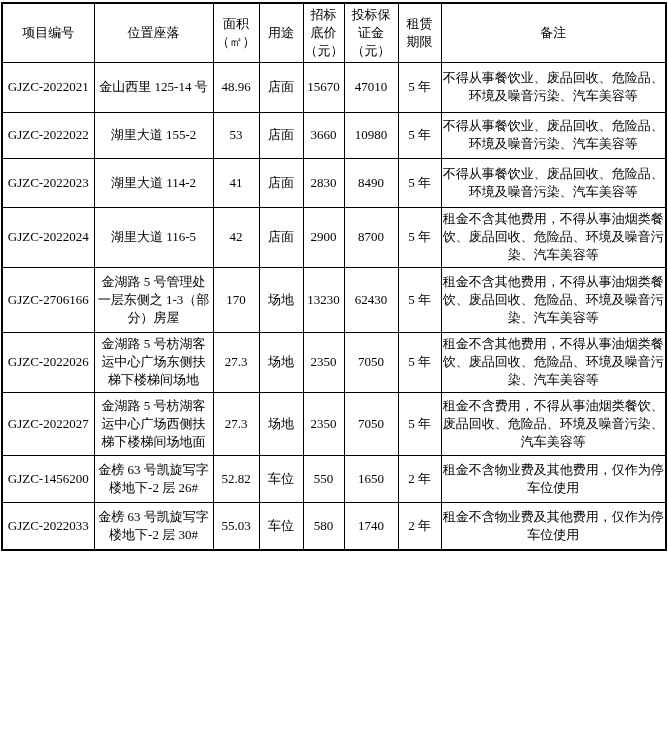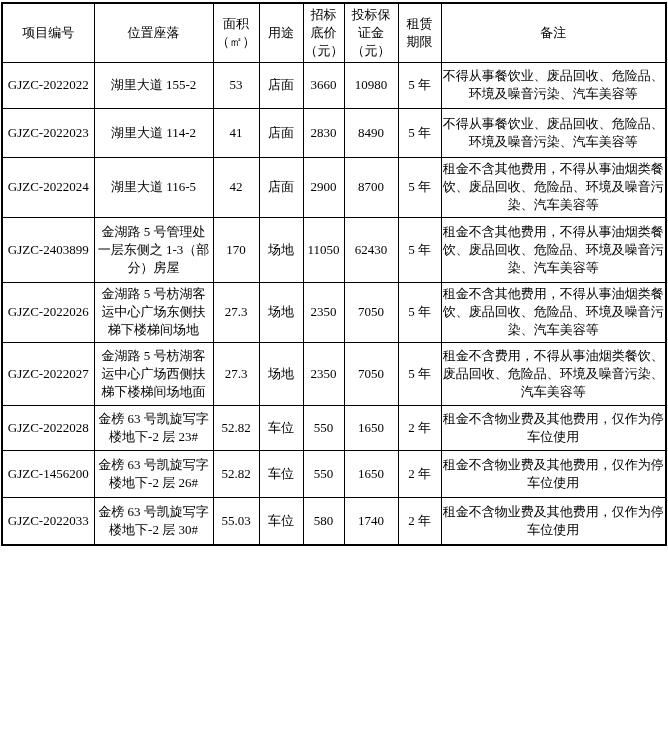--- a/index.html
+++ b/index.html
@@ -78,20 +78,30 @@
 （元）</th>
           <th>投标保
 证金
 （元）</th>
           <th>租赁
 期限</th>
           <th>备注</th>
         </tr>
     </thead>
     <tbody>
+        <tr style="height: 50px;">
+          <td>GJZC-2022021</td>
+          <td>金山西里 125-14 号</td>
+          <td>48.96</td>
+          <td>店面</td>
+          <td>15670</td>
+          <td>47010</td>
+          <td>5 年</td>
+          <td>不得从事餐饮业、废品回收、危险品、环境及噪音污染、汽车美容等</td>
+        </tr>
         <tr style="height: 46px;">
           <td>GJZC-2022022</td>
           <td>湖里大道 155-2</td>
           <td>53</td>
           <td>店面</td>
           <td>3660</td>
           <td>10980</td>
           <td>5 年</td>
           <td>不得从事餐饮业、废品回收、危险品、环境及噪音污染、汽车美容等</td>
         </tr>
@@ -109,25 +119,25 @@
           <td>GJZC-2022024</td>
           <td>湖里大道 116-5</td>
           <td>42</td>
           <td>店面</td>
           <td>2900</td>
           <td>8700</td>
           <td>5 年</td>
           <td>租金不含其他费用，不得从事油烟类餐饮、废品回收、危险品、环境及噪音污染、汽车美容等</td>
         </tr>
         <tr style="height: 65px;">
-          <td>GJZC-2403899</td>
+          <td>GJZC-2706166</td>
           <td>金湖路 5 号管理处一层东侧之 1-3（部分）房屋</td>
           <td>170</td>
           <td>场地</td>
-          <td>11050</td>
+          <td>13230</td>
           <td>62430</td>
           <td>5 年</td>
           <td>租金不含其他费用，不得从事油烟类餐饮、废品回收、危险品、环境及噪音污染、汽车美容等</td>
         </tr>
         <tr style="height: 60px;">
           <td>GJZC-2022026</td>
           <td>金湖路 5 号枋湖客运中心广场东侧扶梯下楼梯间场地</td>
           <td>27.3</td>
           <td>场地</td>
           <td>2350</td>
@@ -137,30 +147,20 @@
         </tr>
         <tr style="height: 63px;">
           <td>GJZC-2022027</td>
           <td>金湖路 5 号枋湖客运中心广场西侧扶梯下楼梯间场地面</td>
           <td>27.3</td>
           <td>场地</td>
           <td>2350</td>
           <td>7050</td>
           <td>5 年</td>
           <td>租金不含费用，不得从事油烟类餐饮、废品回收、危险品、环境及噪音污染、汽车美容等</td>
-        </tr>
-        <tr style="height: 45px;">
-          <td>GJZC-2022028</td>
-          <td>金榜 63 号凯旋写字楼地下-2 层 23#</td>
-          <td>52.82</td>
-          <td>车位</td>
-          <td>550</td>
-          <td>1650</td>
-          <td>2 年</td>
-          <td>租金不含物业费及其他费用，仅作为停车位使用</td>
         </tr>
         <tr style="height: 47px;">
           <td>GJZC-1456200</td>
           <td>金榜 63 号凯旋写字楼地下-2 层 26#</td>
           <td>52.82</td>
           <td>车位</td>
           <td>550</td>
           <td>1650</td>
           <td>2 年</td>
           <td>租金不含物业费及其他费用，仅作为停车位使用</td>

